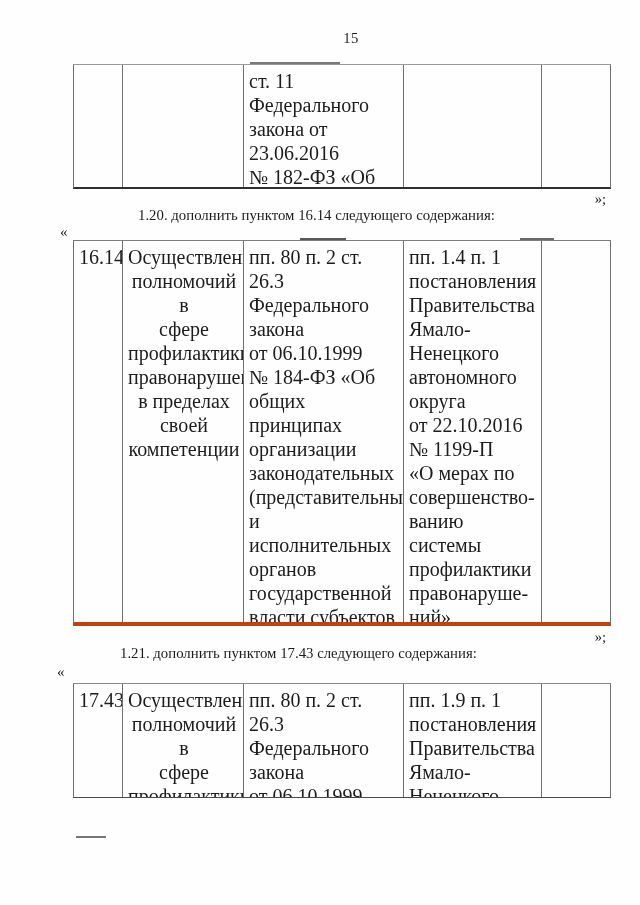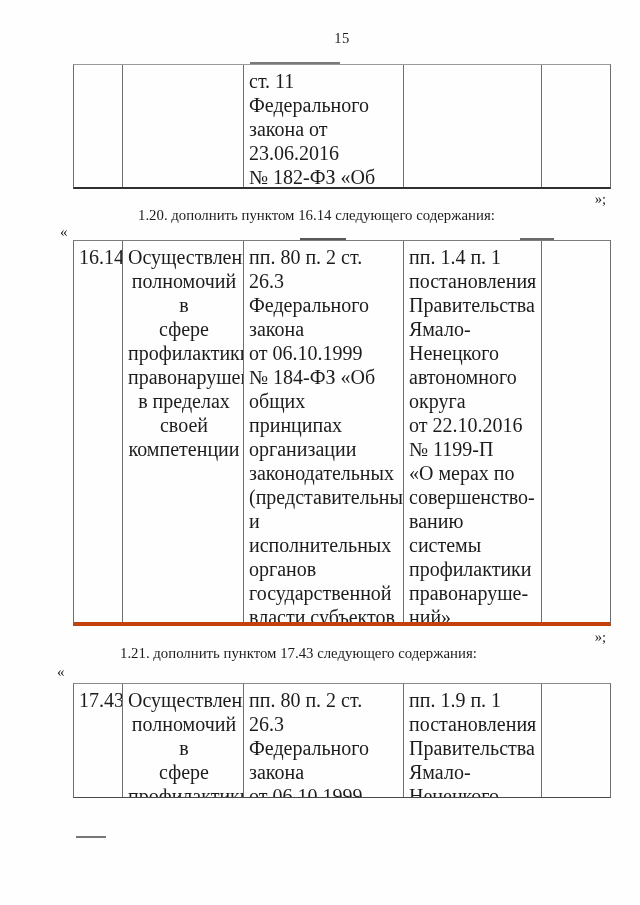--- a/index.html
+++ b/index.html
@@ -1,21 +1,21 @@
 <!DOCTYPE html>
 <html><head>
 <meta charset="utf-8">
 <style>
   html,body { margin:0; padding:0; background:#ffffff; }
   .page {
     position:relative; width:640px; height:905px; background:#fffefe;
     font-family:"Liberation Serif", serif; color:#1c1c1c; overflow:hidden;
   }
   .pagenum {
-    position:absolute; top:30px; left:73px; width:538px; text-align:center;
+    position:absolute; top:30px; left:82px; width:538px; text-align:center;
     font-size:14.6px; letter-spacing:0.5px;
   }
   .tbl {
     position:absolute; left:73px; width:538px; display:flex;
     box-sizing:border-box; border:1px solid #6f6f6f; overflow:hidden;
     background:#fffefe;
   }
   .tbl-cont  { top:64px;  height:125px; border-top-color:#9a9a9a; border-bottom:2px solid #2f2f2f; }
   .tbl-1614  { top:240px; height:386px; border-top-color:#7c7c7c; border-bottom:4px solid #c2410c; }
   .tbl-1743  { top:683px; height:115px; border-top-color:#8a8a8a; border-bottom:1.5px solid #4a4a4a; }

